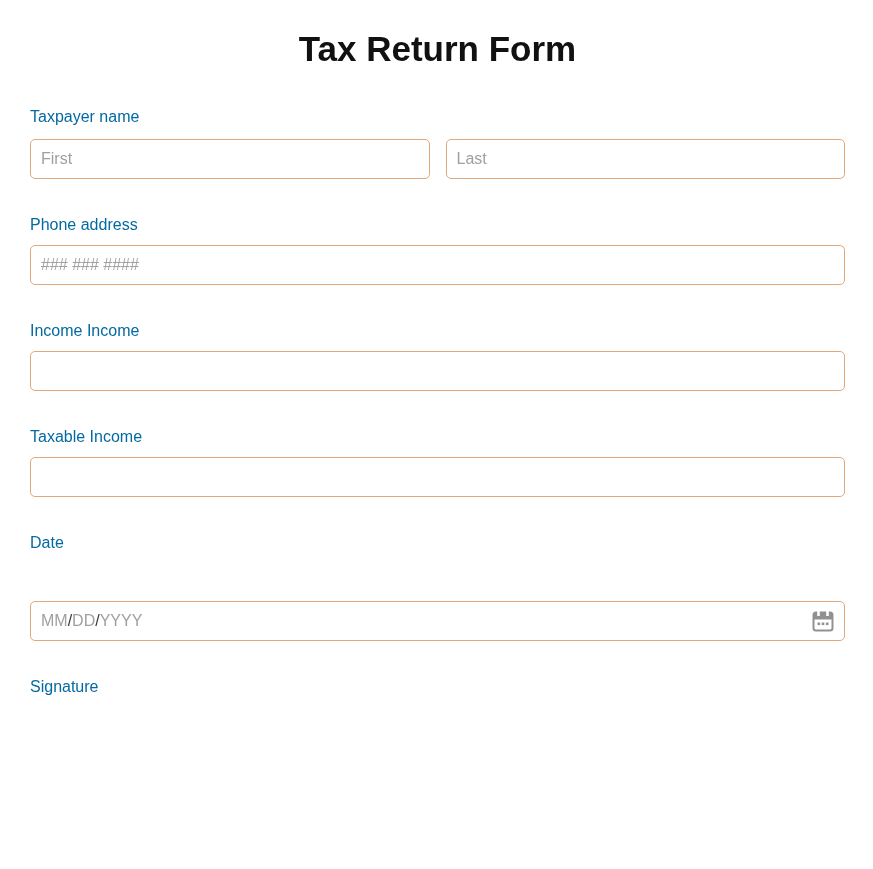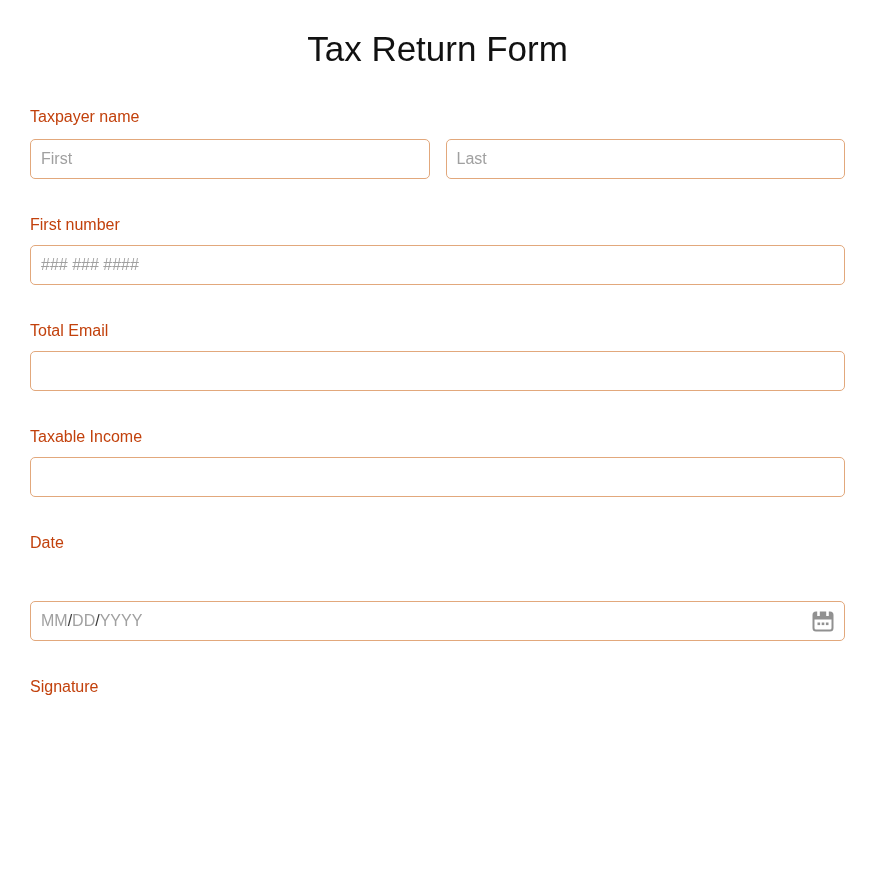--- a/index.html
+++ b/index.html
@@ -9,35 +9,35 @@
     background: #ffffff;
     overflow: hidden;
     font-family: "Liberation Sans", "DejaVu Sans", sans-serif;
   }
   .form {
     padding: 0 28px 0 30px;
   }
   .form-title {
     text-align: center;
     font-size: 35px;
-    font-weight: 400;
+    font-weight: 700;
     color: #111111;
     margin-top: 28px;
     margin-bottom: 36px;
     line-height: 42px;
     letter-spacing: 0px;
   }
   .field {
     margin-bottom: 35px;
   }
   .field-label {
     display: block;
     font-size: 16px;
     line-height: 21px;
-    color: #c2410c;
+    color: #0369a1;
     margin-bottom: 10px;
     font-weight: 400;
   }
   .text-input {
     display: block;
     width: 100%;
     height: 40px;
     border: 1.5px solid #e2a87c;
     border-radius: 5px;
     padding: 0 10px;
@@ -101,26 +101,26 @@
   <div class="field">
     <label class="field-label">Taxpayer name</label>
     <div class="name-row">
       <input type="text" class="text-input" placeholder="First" style="">
       <input type="text" class="text-input" placeholder="Last" style="">
     </div>
   </div>
 
 
   <div class="field">
-    <label class="field-label">First number</label>
+    <label class="field-label">Phone address</label>
     <input type="text" class="text-input" placeholder="### ### ####" style="">
   </div>
 
   <div class="field">
-    <label class="field-label">Total Email</label>
+    <label class="field-label">Income Income</label>
     <input type="text" class="text-input" placeholder="" style="">
   </div>
 
   <div class="field">
     <label class="field-label">Taxable Income</label>
     <input type="text" class="text-input" placeholder="" style="">
   </div>
 
 
   <div class="field">

